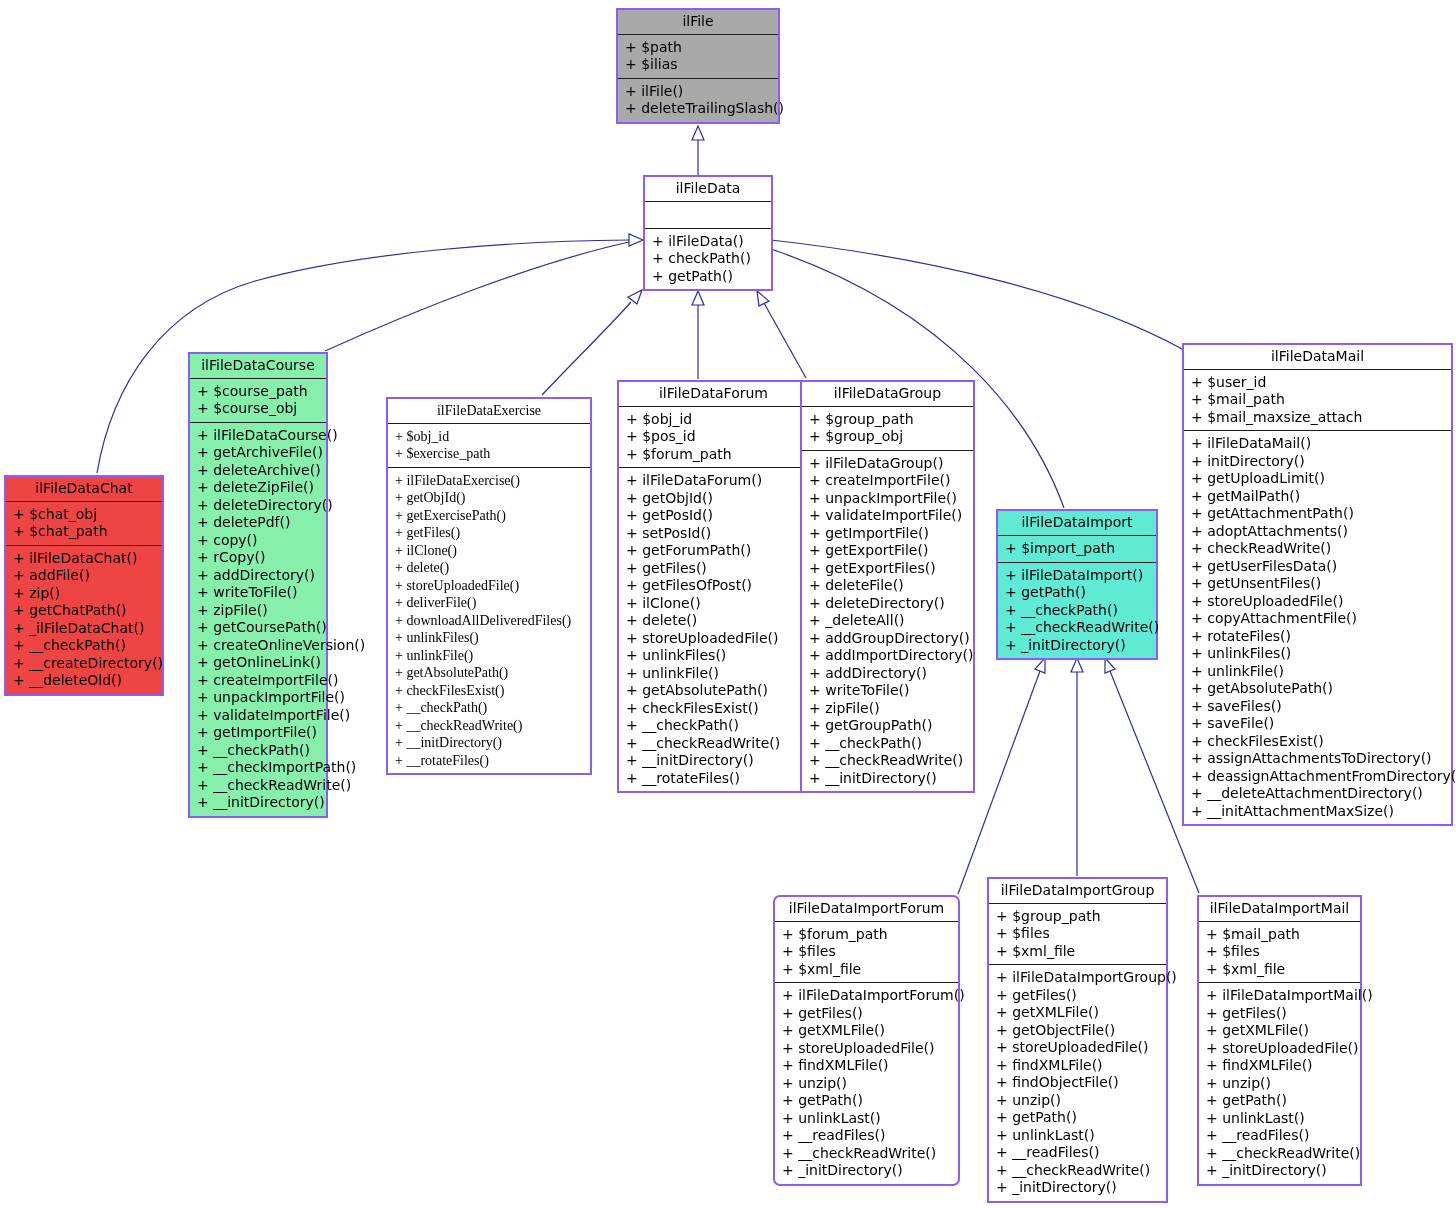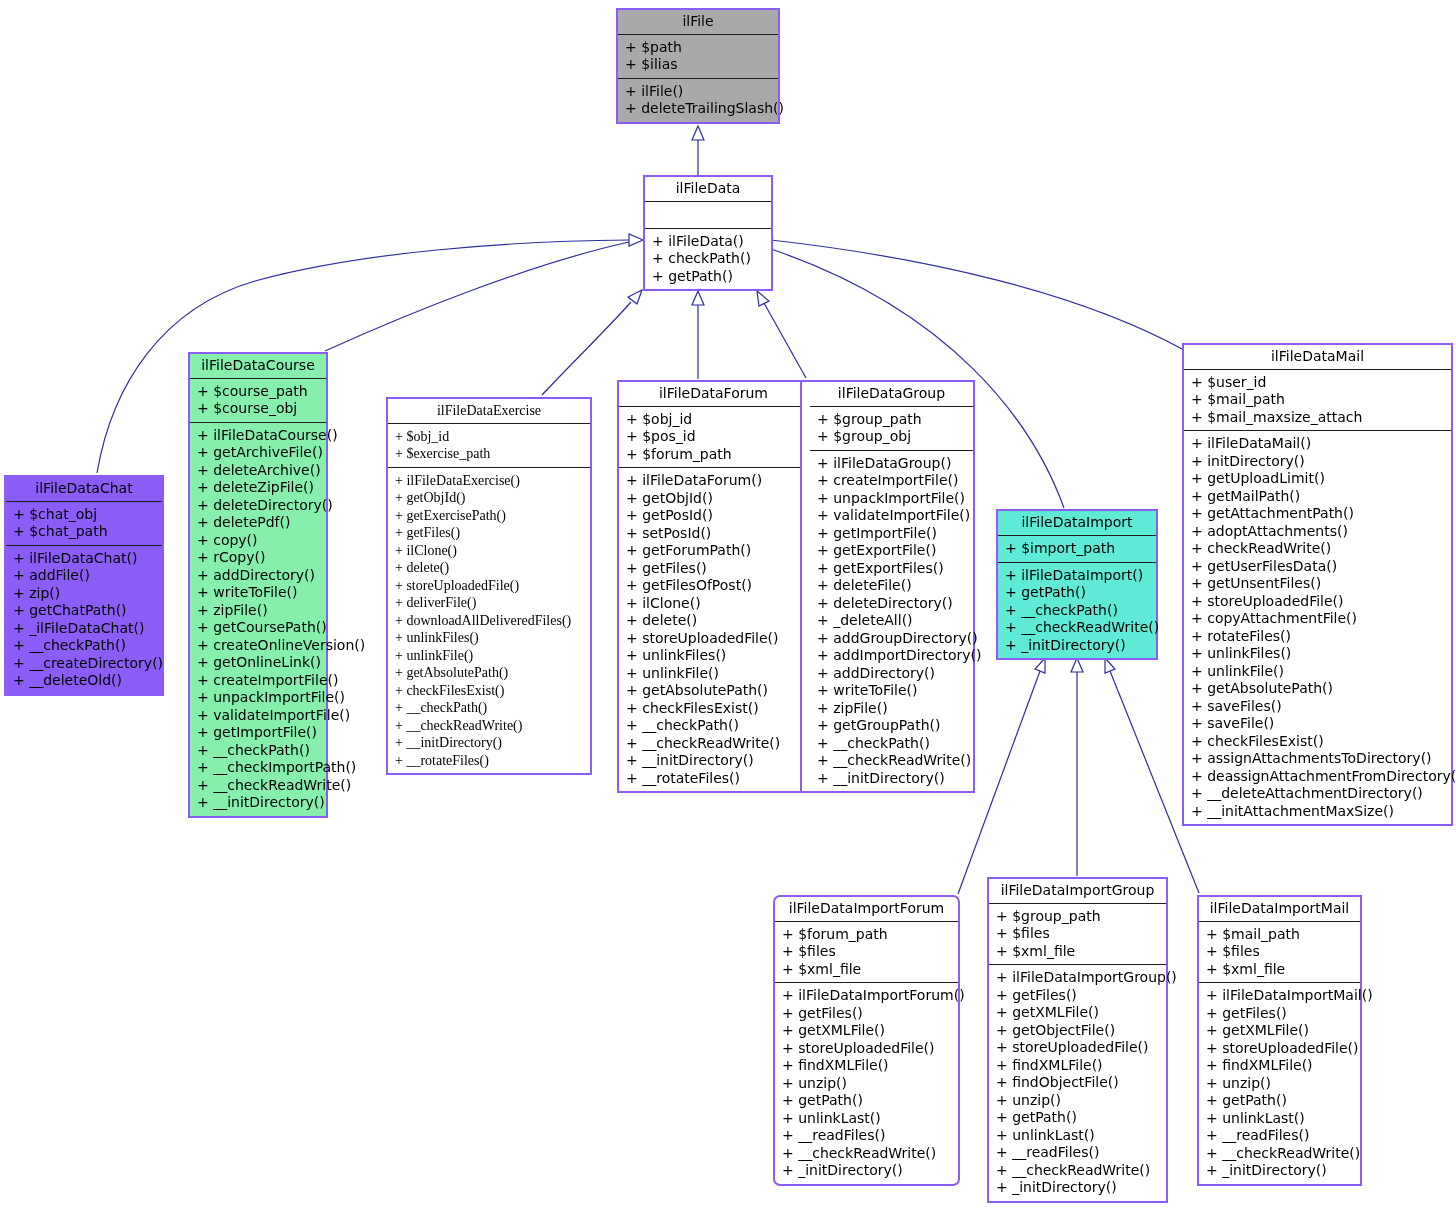--- a/index.html
+++ b/index.html
@@ -77,21 +77,21 @@
     </div>
     <div class="cls" style="left: 643px; top: 175px; width: 130px; background: rgb(255, 255, 255);">
       <div class="cls-title">ilFileData</div>
       <div class="cls-sec cls-attrs"></div>
       <div class="cls-sec cls-methods">
         <div class="row">+ ilFileData()</div>
         <div class="row">+ checkPath()</div>
         <div class="row">+ getPath()</div>
       </div>
     </div>
-    <div class="cls" style="left: 4px; top: 475px; width: 160px; background: #8b5cf6;">
+    <div class="cls" style="left: 4px; top: 475px; width: 160px; background: #ef4444;">
       <div class="cls-title">ilFileDataChat</div>
       <div class="cls-sec cls-attrs">
         <div class="row">+ $chat_obj</div>
         <div class="row">+ $chat_path</div>
       </div>
       <div class="cls-sec cls-methods">
         <div class="row">+ ilFileDataChat()</div>
         <div class="row">+ addFile()</div>
         <div class="row">+ zip()</div>
         <div class="row">+ getChatPath()</div>
@@ -179,21 +179,21 @@
         <div class="row">+ unlinkFiles()</div>
         <div class="row">+ unlinkFile()</div>
         <div class="row">+ getAbsolutePath()</div>
         <div class="row">+ checkFilesExist()</div>
         <div class="row">+ __checkPath()</div>
         <div class="row">+ __checkReadWrite()</div>
         <div class="row">+ __initDirectory()</div>
         <div class="row">+ __rotateFiles()</div>
       </div>
     </div>
-    <div class="cls" style="left: 800px; top: 380px; width: 175px; background: rgb(255, 255, 255); padding-left: 8px;">
+    <div class="cls" style="left: 800px; top: 380px; width: 175px; background: rgb(255, 255, 255);">
       <div class="cls-title">ilFileDataGroup</div>
       <div class="cls-sec cls-attrs">
         <div class="row">+ $group_path</div>
         <div class="row">+ $group_obj</div>
       </div>
       <div class="cls-sec cls-methods">
         <div class="row">+ ilFileDataGroup()</div>
         <div class="row">+ createImportFile()</div>
         <div class="row">+ unpackImportFile()</div>
         <div class="row">+ validateImportFile()</div>

